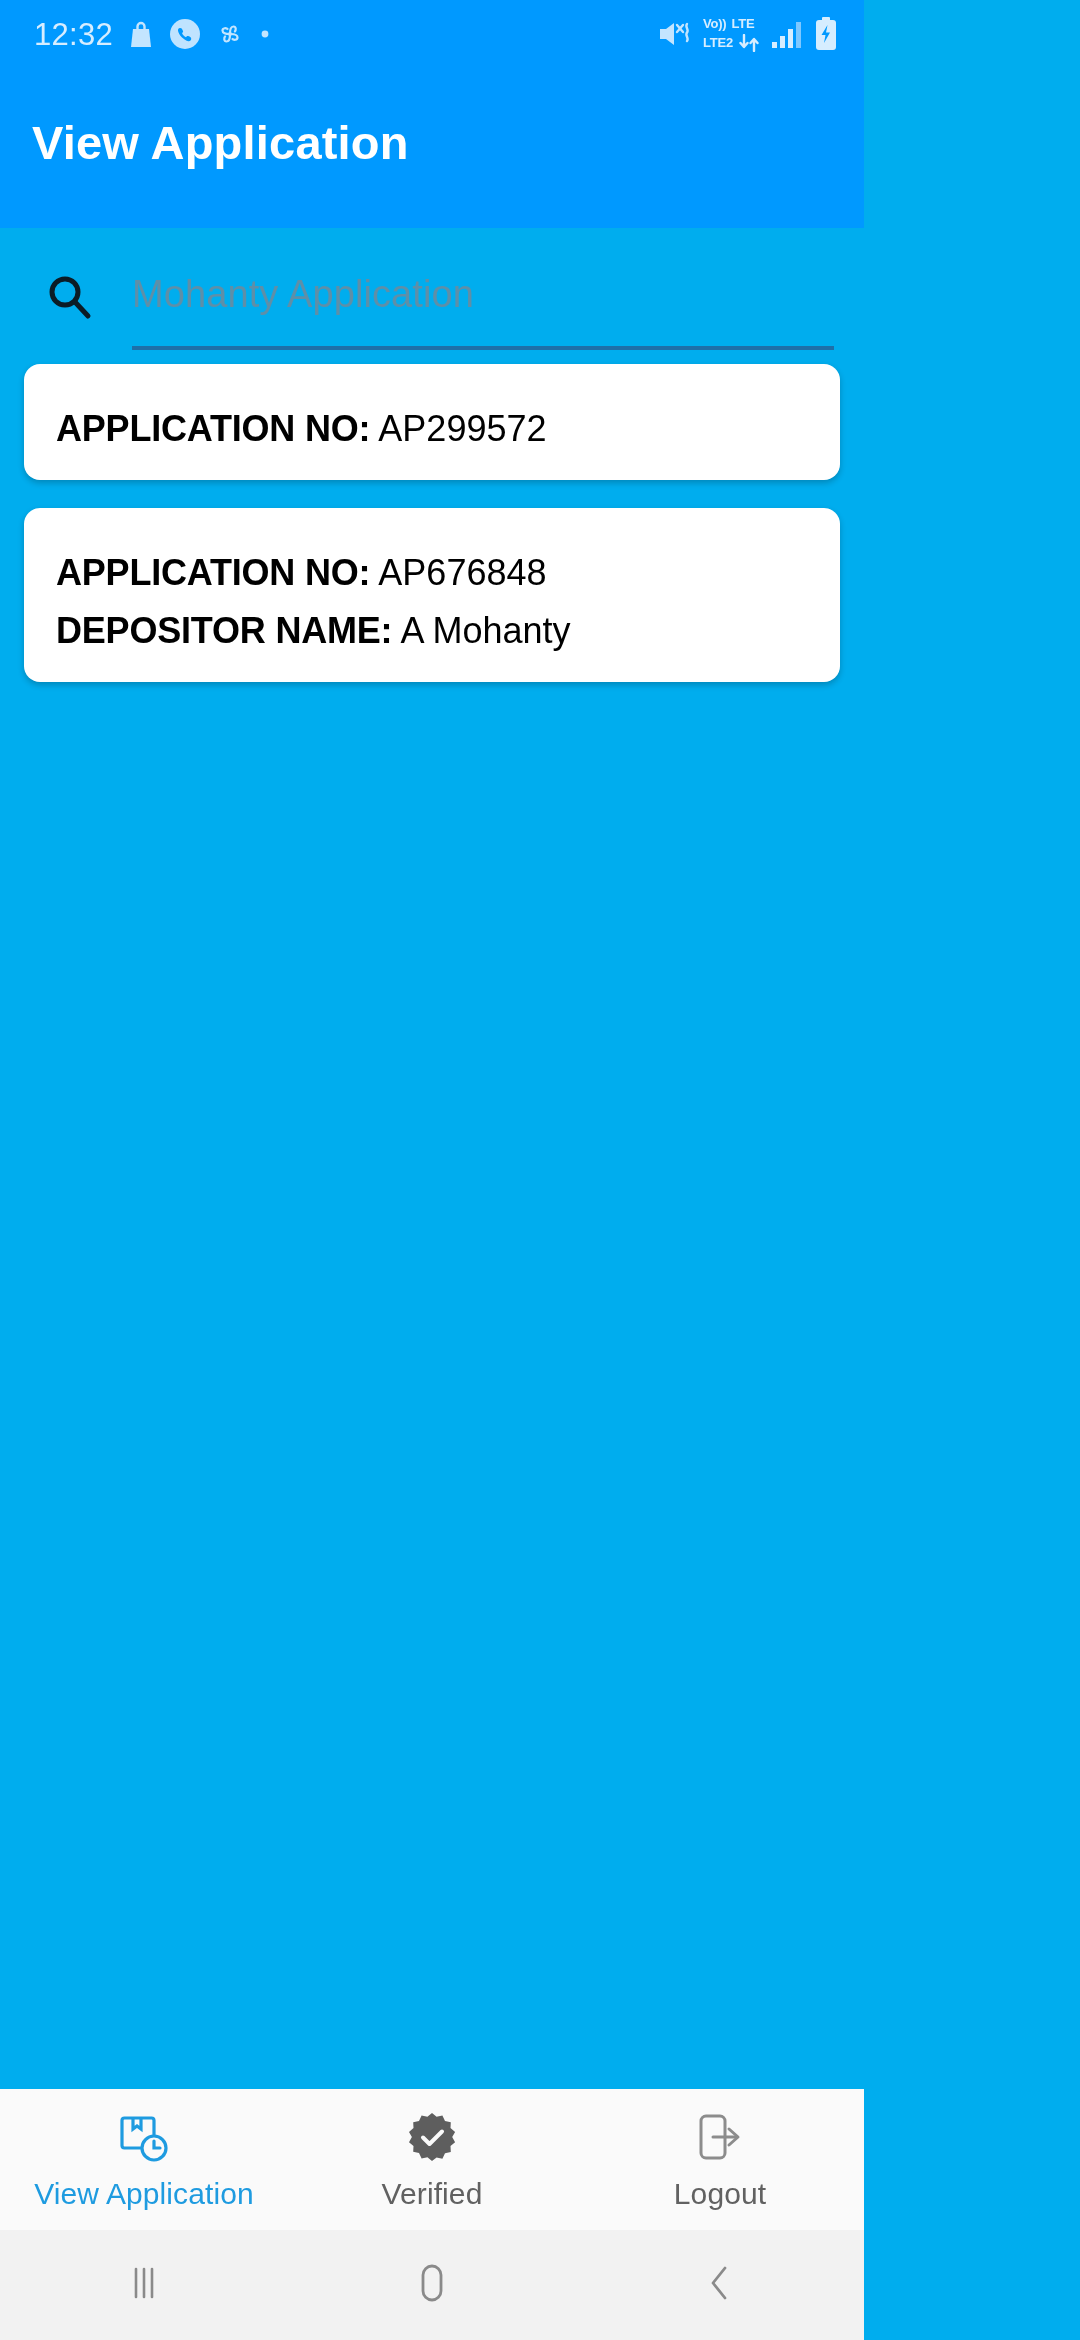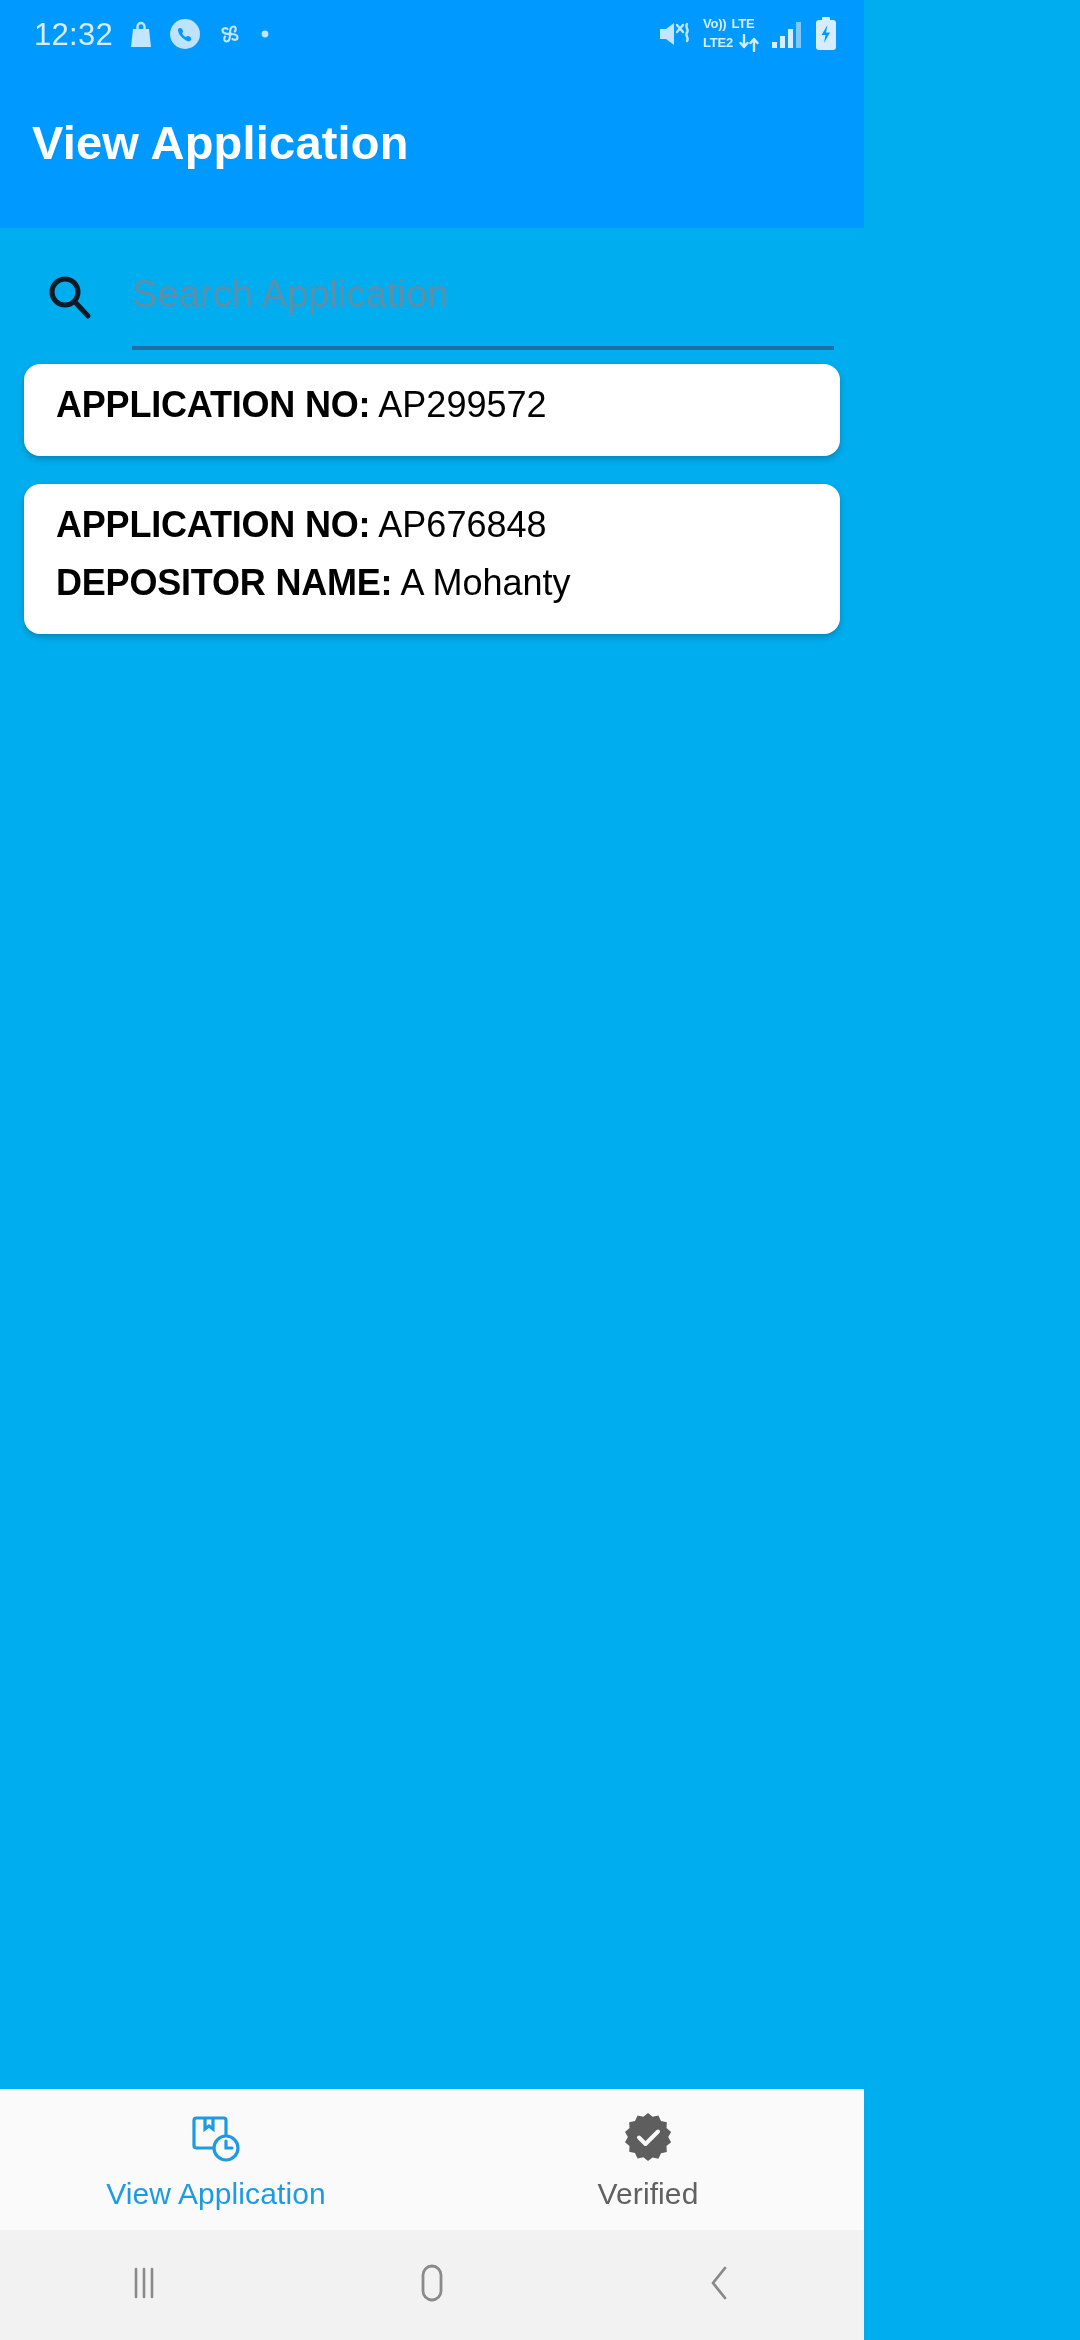--- a/index.html
+++ b/index.html
@@ -79,21 +79,21 @@
     font-size:38px; color:#5E8FA8; font-weight:400;
     letter-spacing:.1px;
   }
 
   
   .list { flex:1 1 auto; padding:14px 0 0 0; min-height:0; }
   .card {
     background:#ffffff;
     border-radius:16px;
     margin:0 24px 28px 24px;
-    padding:12px 0 22px 0;
+    padding:36px 0 22px 0;
     box-shadow:0 3px 6px rgba(0,0,0,.22);
   }
   .card-line {
     font-size:36px; color:#000000;
     padding:8px 30px 8px 32px;
     white-space:nowrap; overflow:hidden;
   }
   .card-line .lbl { font-weight:700; letter-spacing:-.2px; }
   .card-line .val { font-weight:400; }
 
@@ -200,21 +200,21 @@
   </div>
 
   <div class="body">
 
     <div class="searchrow">
       <svg class="search-icon" width="50" height="50" viewBox="0 0 50 50">
         <circle cx="21" cy="21" r="13" fill="none" stroke="#0B1C26" stroke-width="5"></circle>
         <path d="M31 31 L44 45" stroke="#0B1C26" stroke-width="5" stroke-linecap="round"></path>
       </svg>
       <div class="search-field">
-        <span class="search-ph" title="Search Application">Search Application</span>
+        <span class="search-ph" title="Search Application">Mohanty Application</span>
       </div>
     </div>
 
     <div class="list">
 
       <div class="card">
         <div class="card-line">
           <span class="lbl">APPLICATION NO:</span>
           <span class="val">AP299572</span>
         </div>
@@ -255,20 +255,30 @@
       <span class="nav-ic">
         <svg width="56" height="56" viewBox="0 0 56 56">
           <path fill="#5E5E5E" d="M28 3l4.6 3.7 5.8-1.2 2.6 5.4 5.8 1.3-.3 5.9 4.6 3.8-2.9 5.2 2.9 5.2-4.6 3.8.3 5.9-5.8 1.3-2.6 5.4-5.8-1.2L28 51l-4.6-3.7-5.8 1.2-2.6-5.4-5.8-1.3.3-5.9L5 32.3l2.9-5.2L5 21.9l4.5-3.8-.3-5.9 5.8-1.3 2.6-5.4 5.8 1.2z"></path>
           <path d="M19 27.5l6.5 6.5L38 21.5" fill="none" stroke="#FAFAFA" stroke-width="4" stroke-linecap="round" stroke-linejoin="round"></path>
         </svg>
       </span>
       <span class="nav-lbl">Verified</span>
     </div>
 
 
+    <div class="navitem">
+      <span class="nav-ic">
+        <svg width="56" height="56" viewBox="0 0 56 56">
+          <rect x="9" y="6" width="24" height="42" rx="5" fill="none" stroke="#8C8C8C" stroke-width="3"></rect>
+          <path d="M21 27h24" fill="none" stroke="#8C8C8C" stroke-width="3" stroke-linecap="round"></path>
+          <path d="M37 19l9 8-9 8" fill="none" stroke="#8C8C8C" stroke-width="3" stroke-linecap="round" stroke-linejoin="round"></path>
+        </svg>
+      </span>
+      <span class="nav-lbl">Logout</span>
+    </div>
 
   </div>
 
   <div class="sysnav">
     <div class="sysbtn">
       <span>
         <svg width="40" height="44" viewBox="0 0 40 44">
           <g stroke="#8A8A8A" stroke-width="2.6" stroke-linecap="round">
             <path d="M12 8v28"></path>
               <path d="M20 8v28"></path>

